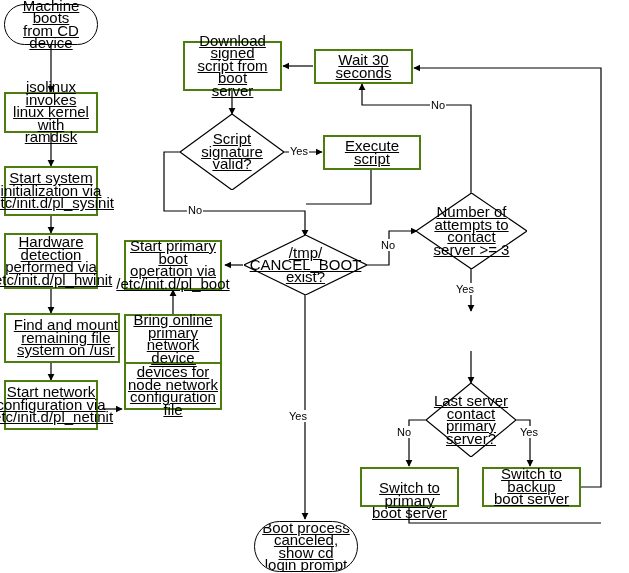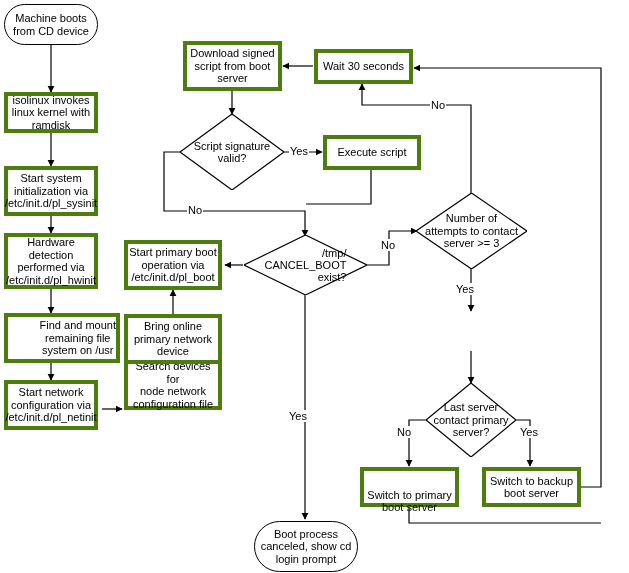--- a/index.html
+++ b/index.html
@@ -26,26 +26,27 @@
     height: 573px;
   }
   .node {
     position: absolute;
     box-sizing: border-box;
     display: flex;
     align-items: center;
     justify-content: center;
     text-align: center;
     color: #000000;
-    font-size: 11px;
+    font-size: 15px;
     line-height: 12.5px;
     z-index: 5;
+    text-decoration: underline;
   }
   .node.process {
-    border: 4px solid #4d7c0f;
+    border: 2px solid #4d7c0f;
     background: #ffffff;
   }
   .node.terminal {
     border: 1px solid #000000;
     background: #ffffff;
     border-radius: 26px;
   }
   .node.decision {
     background: transparent;
     border: none;
@@ -199,21 +200,21 @@
   </div>
 
   <div class="node process" style="left:323px; top:135px; width:98px; height:35px;">
     <span style="white-space:pre-line;">Execute script</span>
   </div>
 
   <div class="node decision" style="left:244px; top:235px; width:123px; height:60px;">
     <svg class="dshape" viewBox="0 0 123 60" preserveAspectRatio="none">
       <polygon points="61.5,0 123,30 61.5,60 0,30" fill="#ffffff" stroke="#000000" stroke-width="1.2"></polygon>
     </svg>
-    <span class="dtext" style="white-space:pre-line; line-height:12px;text-align:right;">/tmp/
+    <span class="dtext" style="white-space:pre-line; line-height:12px;">/tmp/
 CANCEL_BOOT
 exist?</span>
   </div>
 
   <div class="node decision" style="left:416px; top:193px; width:111px; height:76px;">
     <svg class="dshape" viewBox="0 0 111 76" preserveAspectRatio="none">
       <polygon points="55.5,0 111,38 55.5,76 0,38" fill="#ffffff" stroke="#000000" stroke-width="1.2"></polygon>
     </svg>
     <span class="dtext" style="white-space:pre-line;">Number of
 attempts to contact

